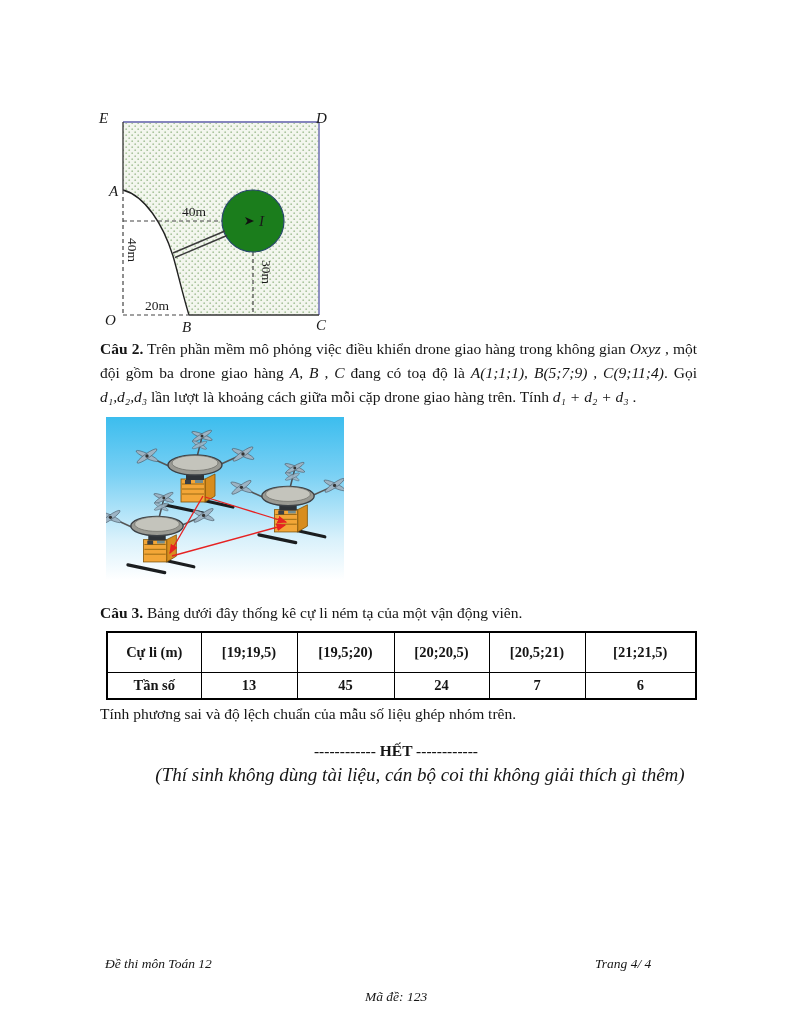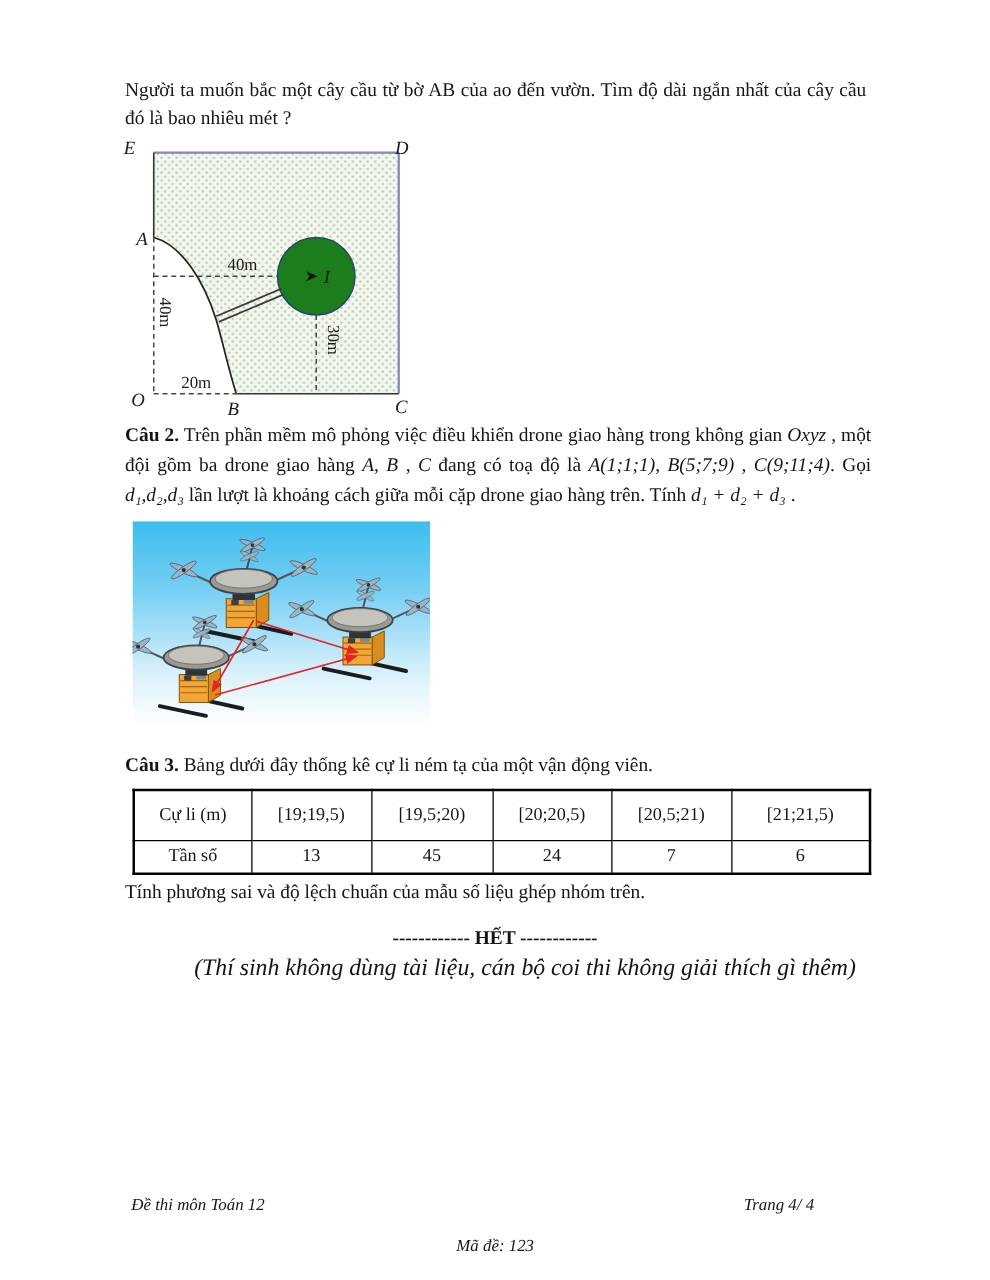--- a/index.html
+++ b/index.html
@@ -29,21 +29,20 @@
   .center-line{position:absolute;margin:0;text-align:center;}
   .het-line{left:0;top:742;width:792px;font-weight:bold;font-size:15.5px;}
   .note-line{left:48px;top:764px;width:744px;font-style:italic;font-size:19px;}
   .footer-item{position:absolute;top:956px;font-style:italic;font-size:13.5px;margin:0;}
 </style>
 </head>
 <body>
 
 <div class="page">
 
-  <p class="para" style="left:100px;top:62px;width:593px;">Người ta muốn bắc một cây cầu từ bờ AB của ao đến vườn. Tìm độ dài ngắn nhất của cây cầu đó là bao nhiêu mét ?</p>
 
   <svg class="fig-svg" style="left:95px;top:110px;" width="240" height="230" viewBox="0 0 240 230">
     <defs>
       <pattern id="dots" width="6" height="6" patternUnits="userSpaceOnUse">
         <rect width="6" height="6" fill="#f3f6ee"></rect>
         <circle cx="1.2" cy="1.2" r="0.9" fill="#a9c49c"></circle>
         <circle cx="4.2" cy="4.2" r="0.9" fill="#a9c49c"></circle>
       </pattern>
     </defs>
 
@@ -153,21 +152,21 @@
 
     <g>
       <line x1="97" y1="79" x2="64" y2="136" stroke="#e62222" stroke-width="1.3" marker-end="url(#arr)"></line>
       <line x1="99" y1="80" x2="180" y2="105" stroke="#e62222" stroke-width="1.3" marker-end="url(#arr)"></line>
       <line x1="66" y1="139" x2="179" y2="108" stroke="#e62222" stroke-width="1.3" marker-end="url(#arr)"></line>
     </g>
   </svg>
 
   <p class="para" style="left:100px;top:602px;width:593px;"><span class="qlabel">Câu 3.</span><span> Bảng dưới đây thống kê cự li ném tạ của một vận động viên.</span></p>
 
-  <table class="exam-table" style="left:106px;top:631px;width:589px;">
+  <table class="exam-table" style="left:106px;top:631px;width:589px;font-weight:bold;">
     <colgroup>
       <col style="width:94px">
         <col style="width:96px">
         <col style="width:97px">
       <col style="width:95px">
         <col style="width:96px">
         <col style="width:111px">
     </colgroup>
     <tbody>
       <tr class="r1">

